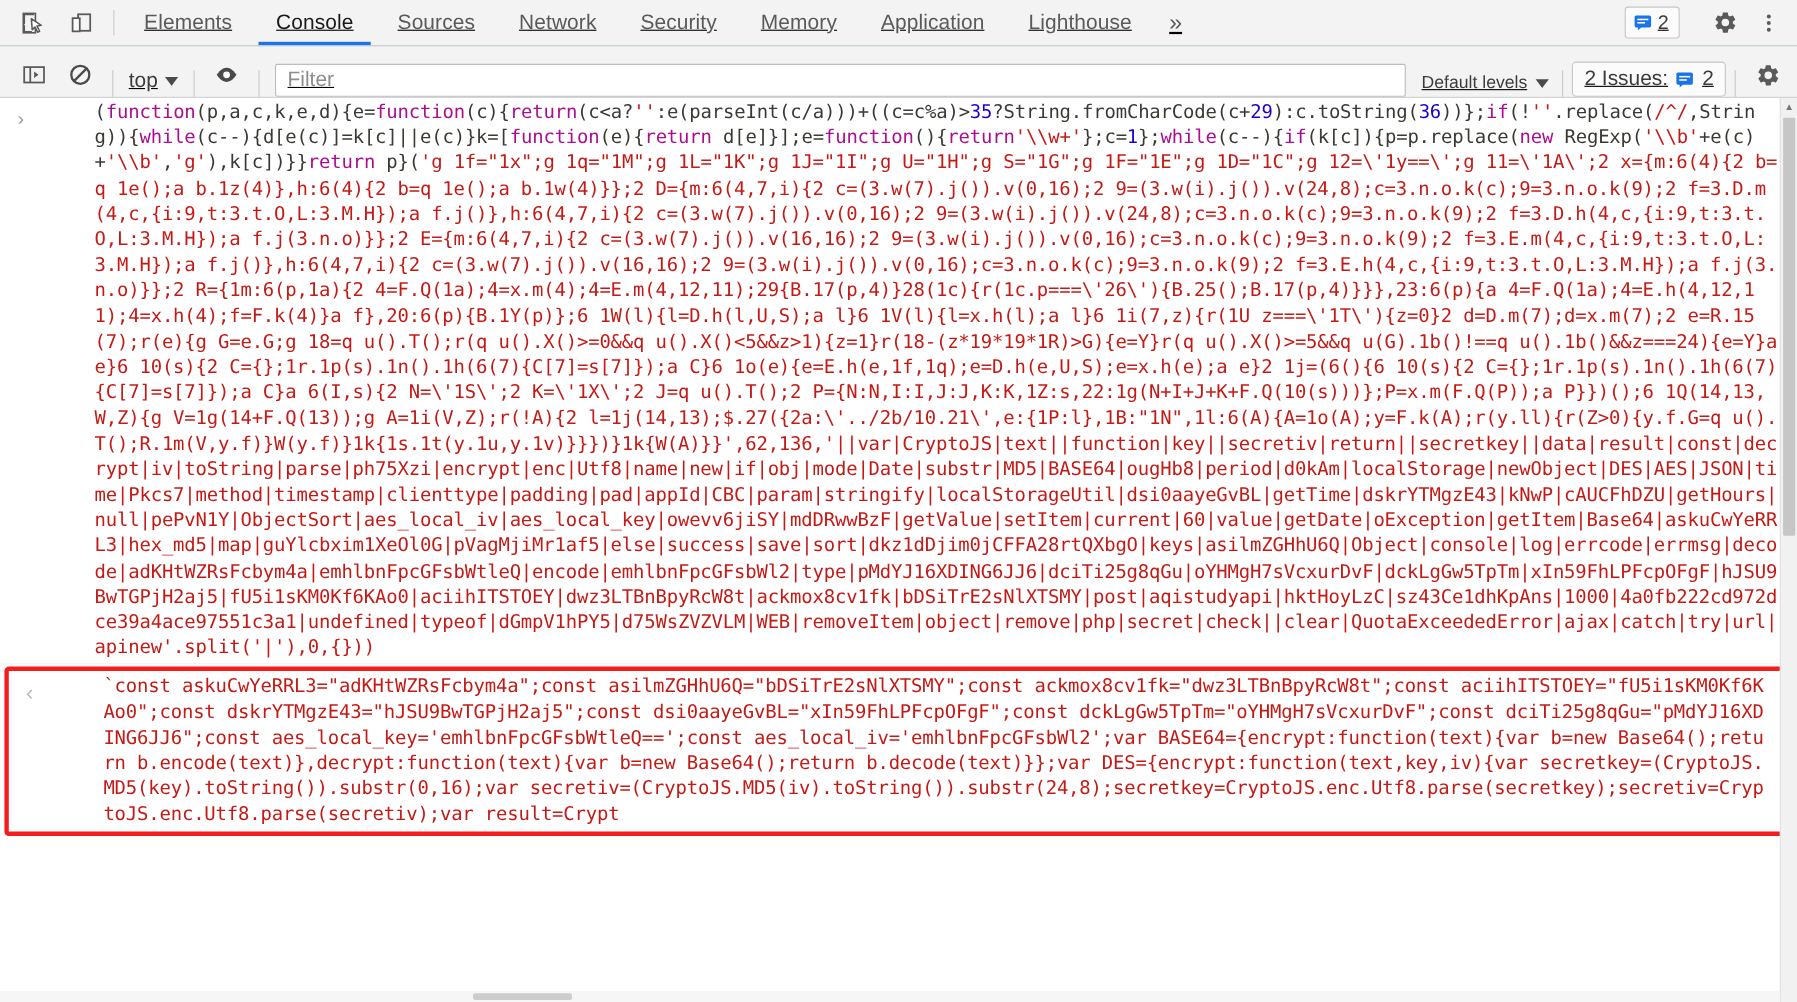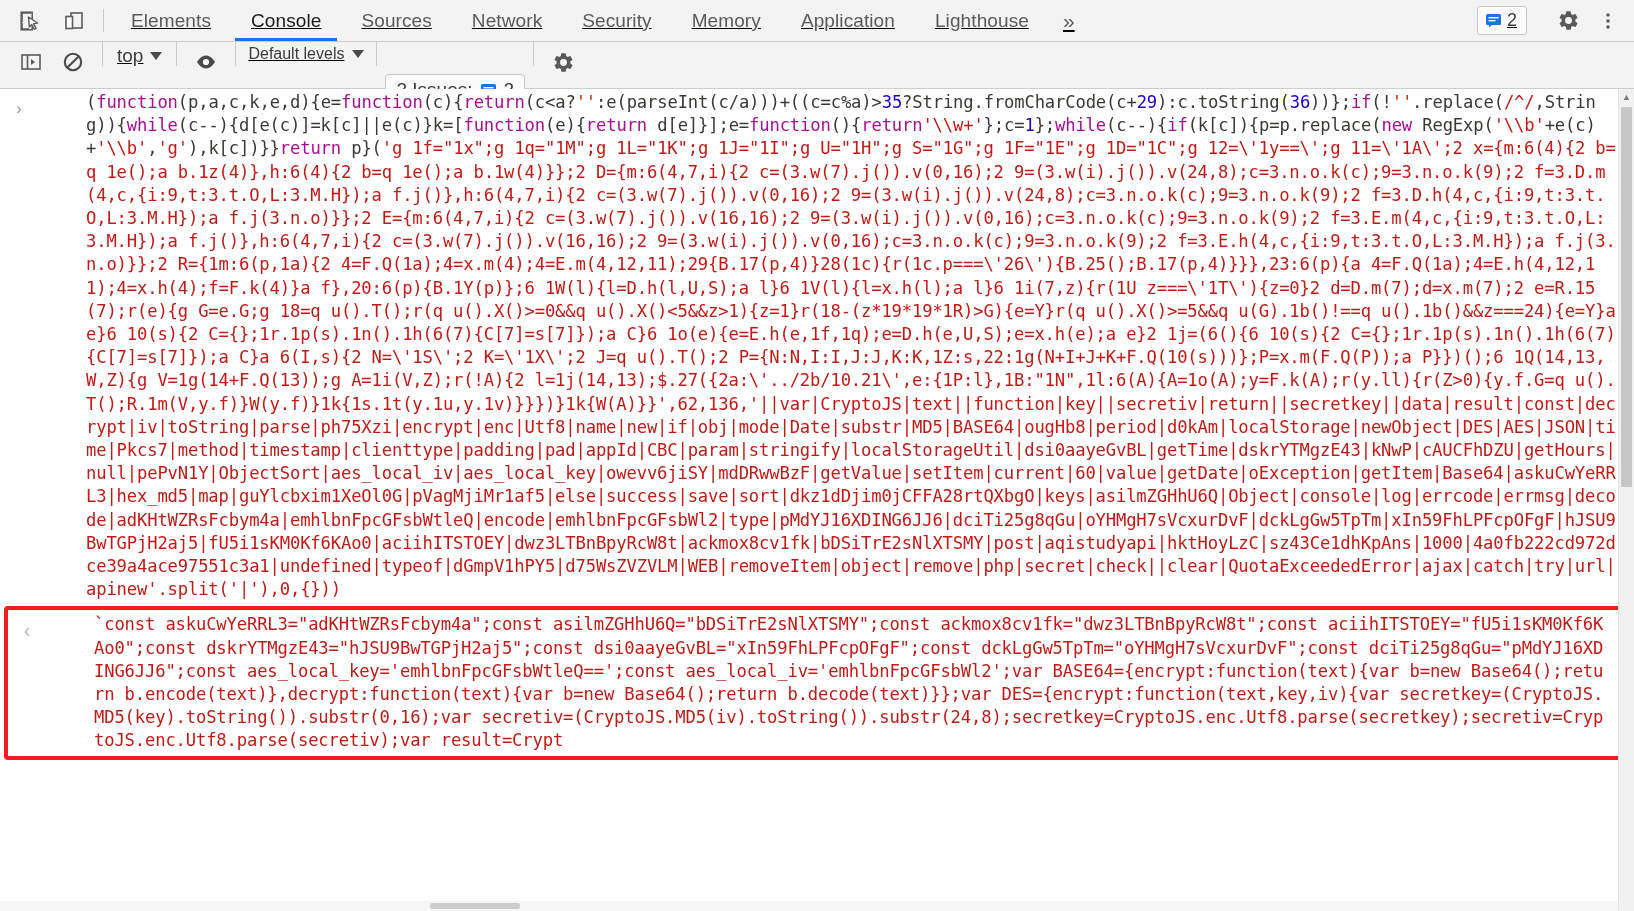--- a/index.html
+++ b/index.html
@@ -100,21 +100,21 @@
     cursor: pointer;
   }
 
   
   .actionbar {
     height: 47px;
     min-height: 47px;
     background: #f3f3f3;
     border-bottom: 1px solid #cdcdcd;
     display: flex;
-    align-items: flex-start;
+    align-items: flex-end;
     padding: 0 6px 0 10px;
     gap: 0;
   }
   .ab-btn {
     width: 42px; height: 40px;
     display: flex; align-items: center; justify-content: center;
     cursor: pointer;
   }
   .ab-sep {
     width: 1px; height: 24px;
@@ -380,20 +380,21 @@
 
     <div class="ab-btn" title="Create live expression">
       <svg width="24" height="24" viewBox="0 0 24 24">
         <path d="M12 5.5C6.8 5.5 3 12 3 12s3.8 6.5 9 6.5 9-6.5 9-6.5-3.8-6.5-9-6.5z" fill="#4a4a4a"></path>
         <circle cx="12" cy="12" r="3.1" fill="#ffffff"></circle>
       </svg>
     </div>
 
     <div class="ab-sep"></div>
 
+    <input class="filter-input" type="text" placeholder="Filter" value="" style="">
 
     <div class="levels">
       <span>Default levels</span>
       <span class="caret"></span>
     </div>
 
     <div class="ab-sep"></div>
 
     <div class="issues-chip">
       <span>2 Issues:</span>

